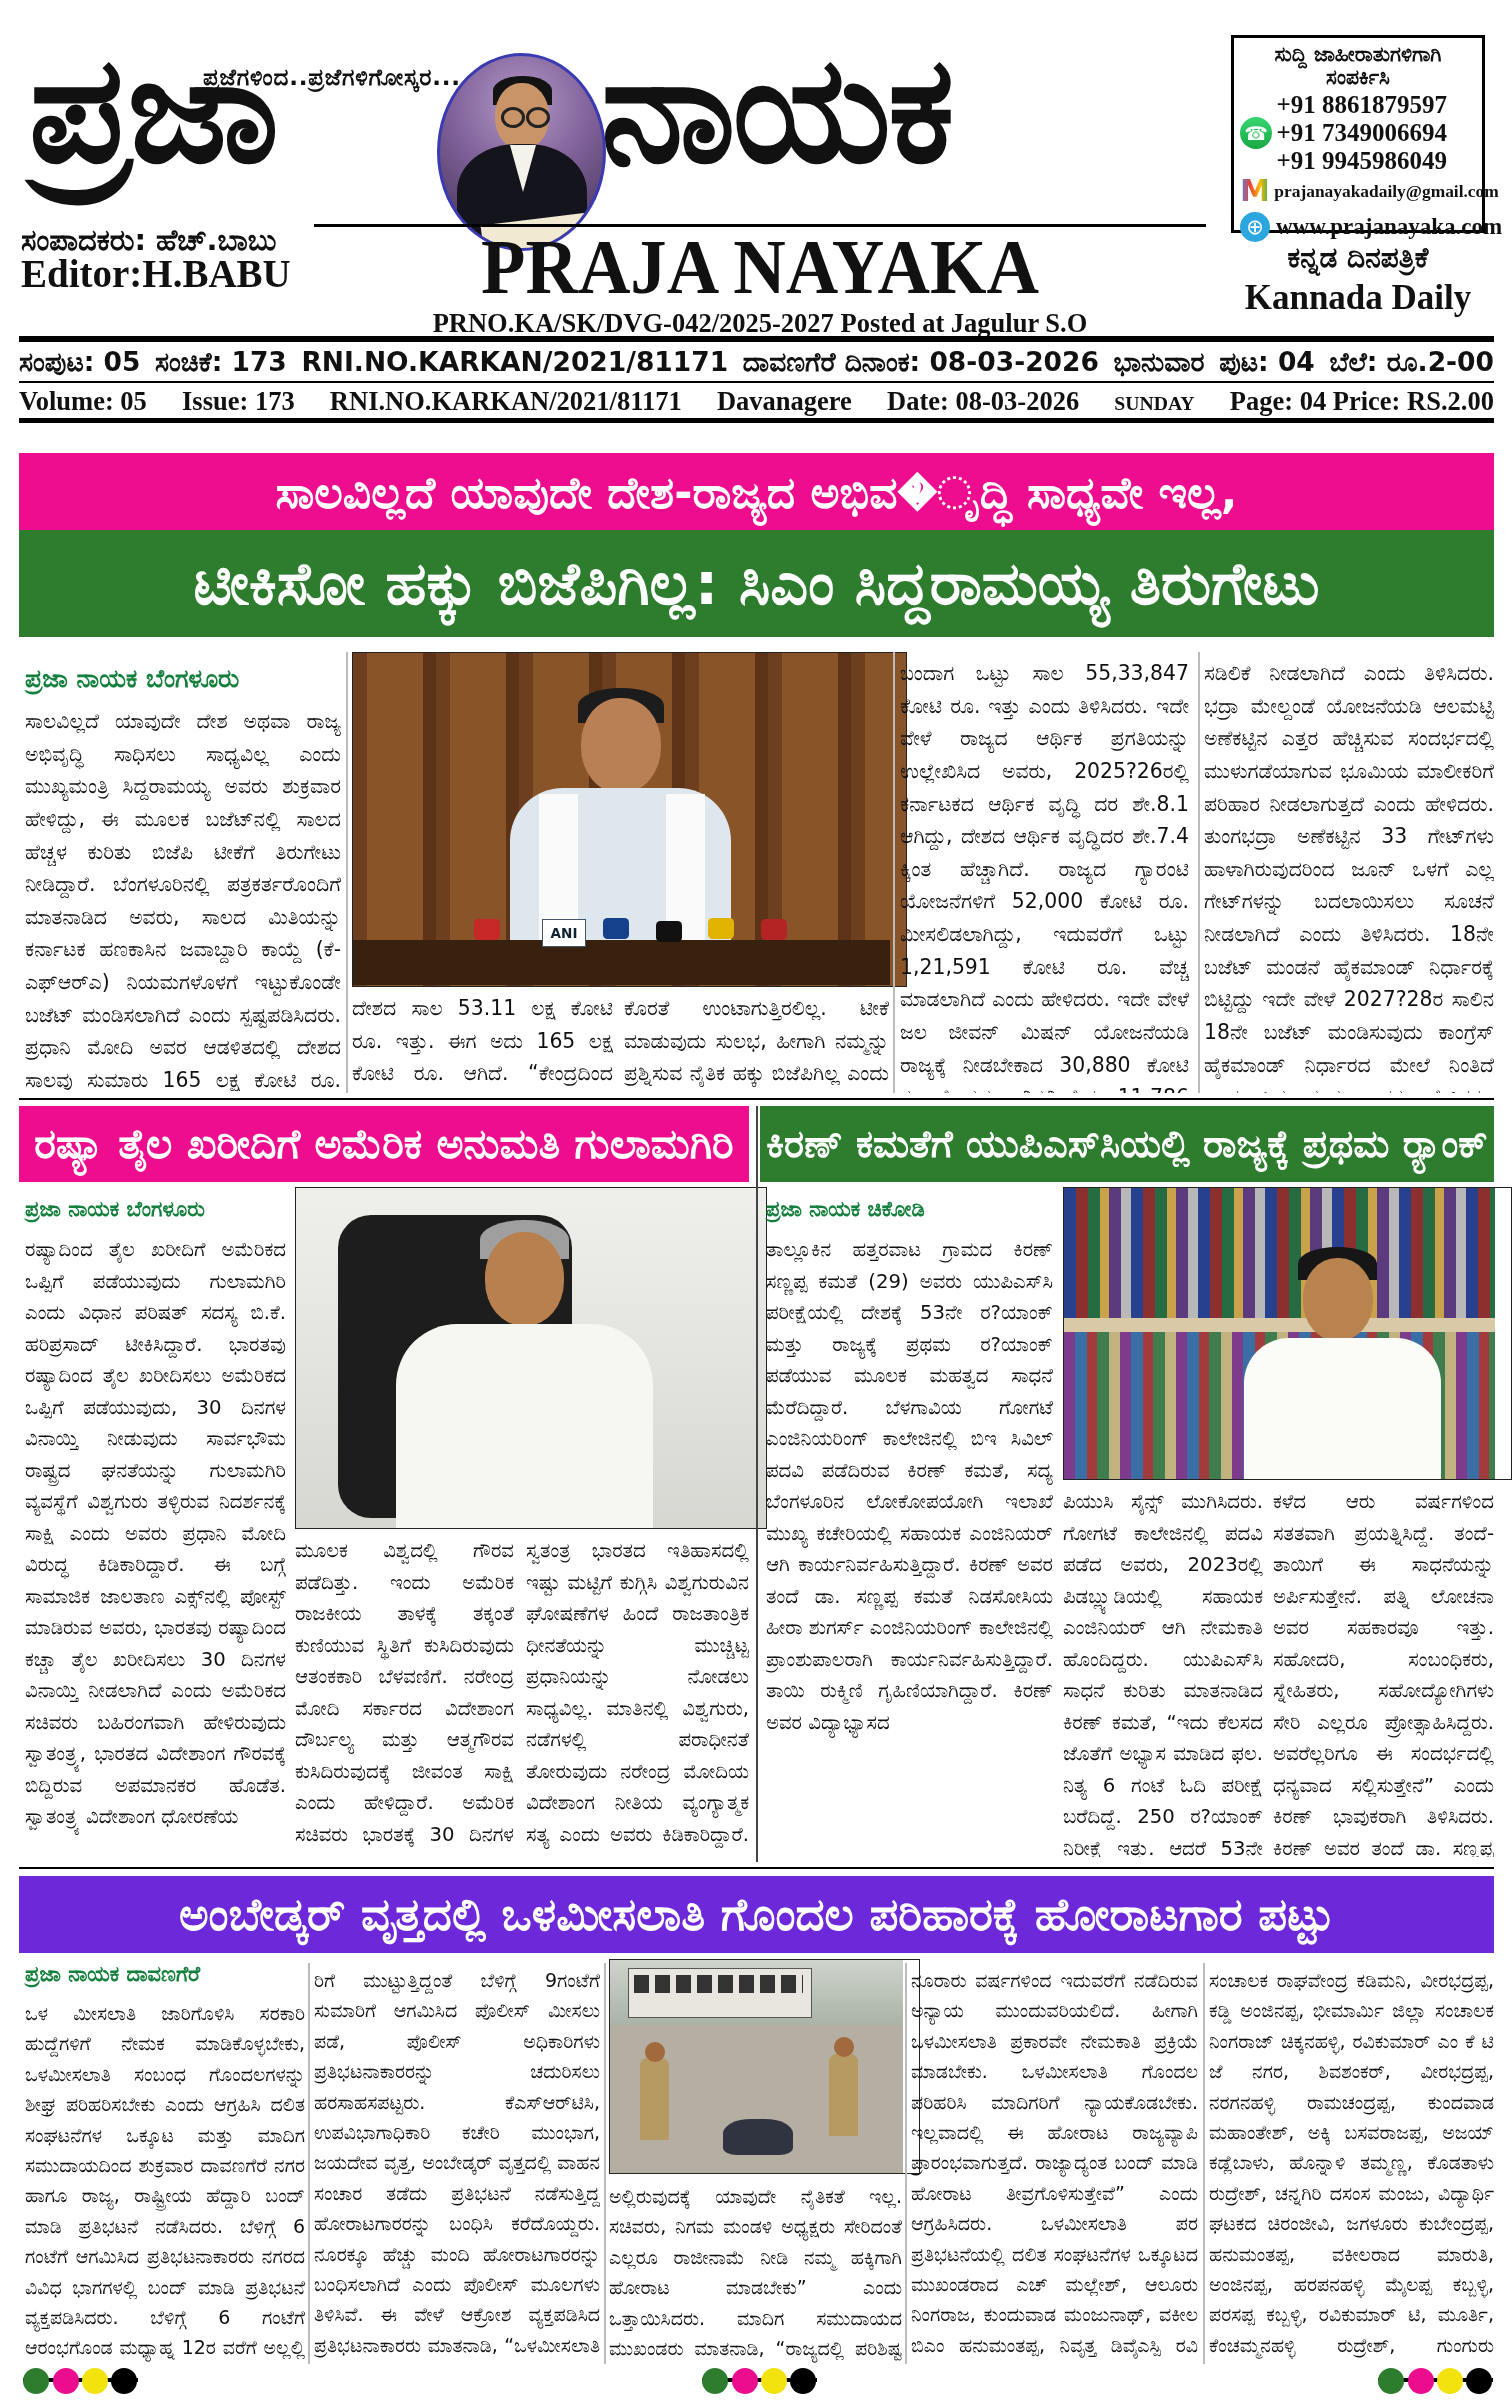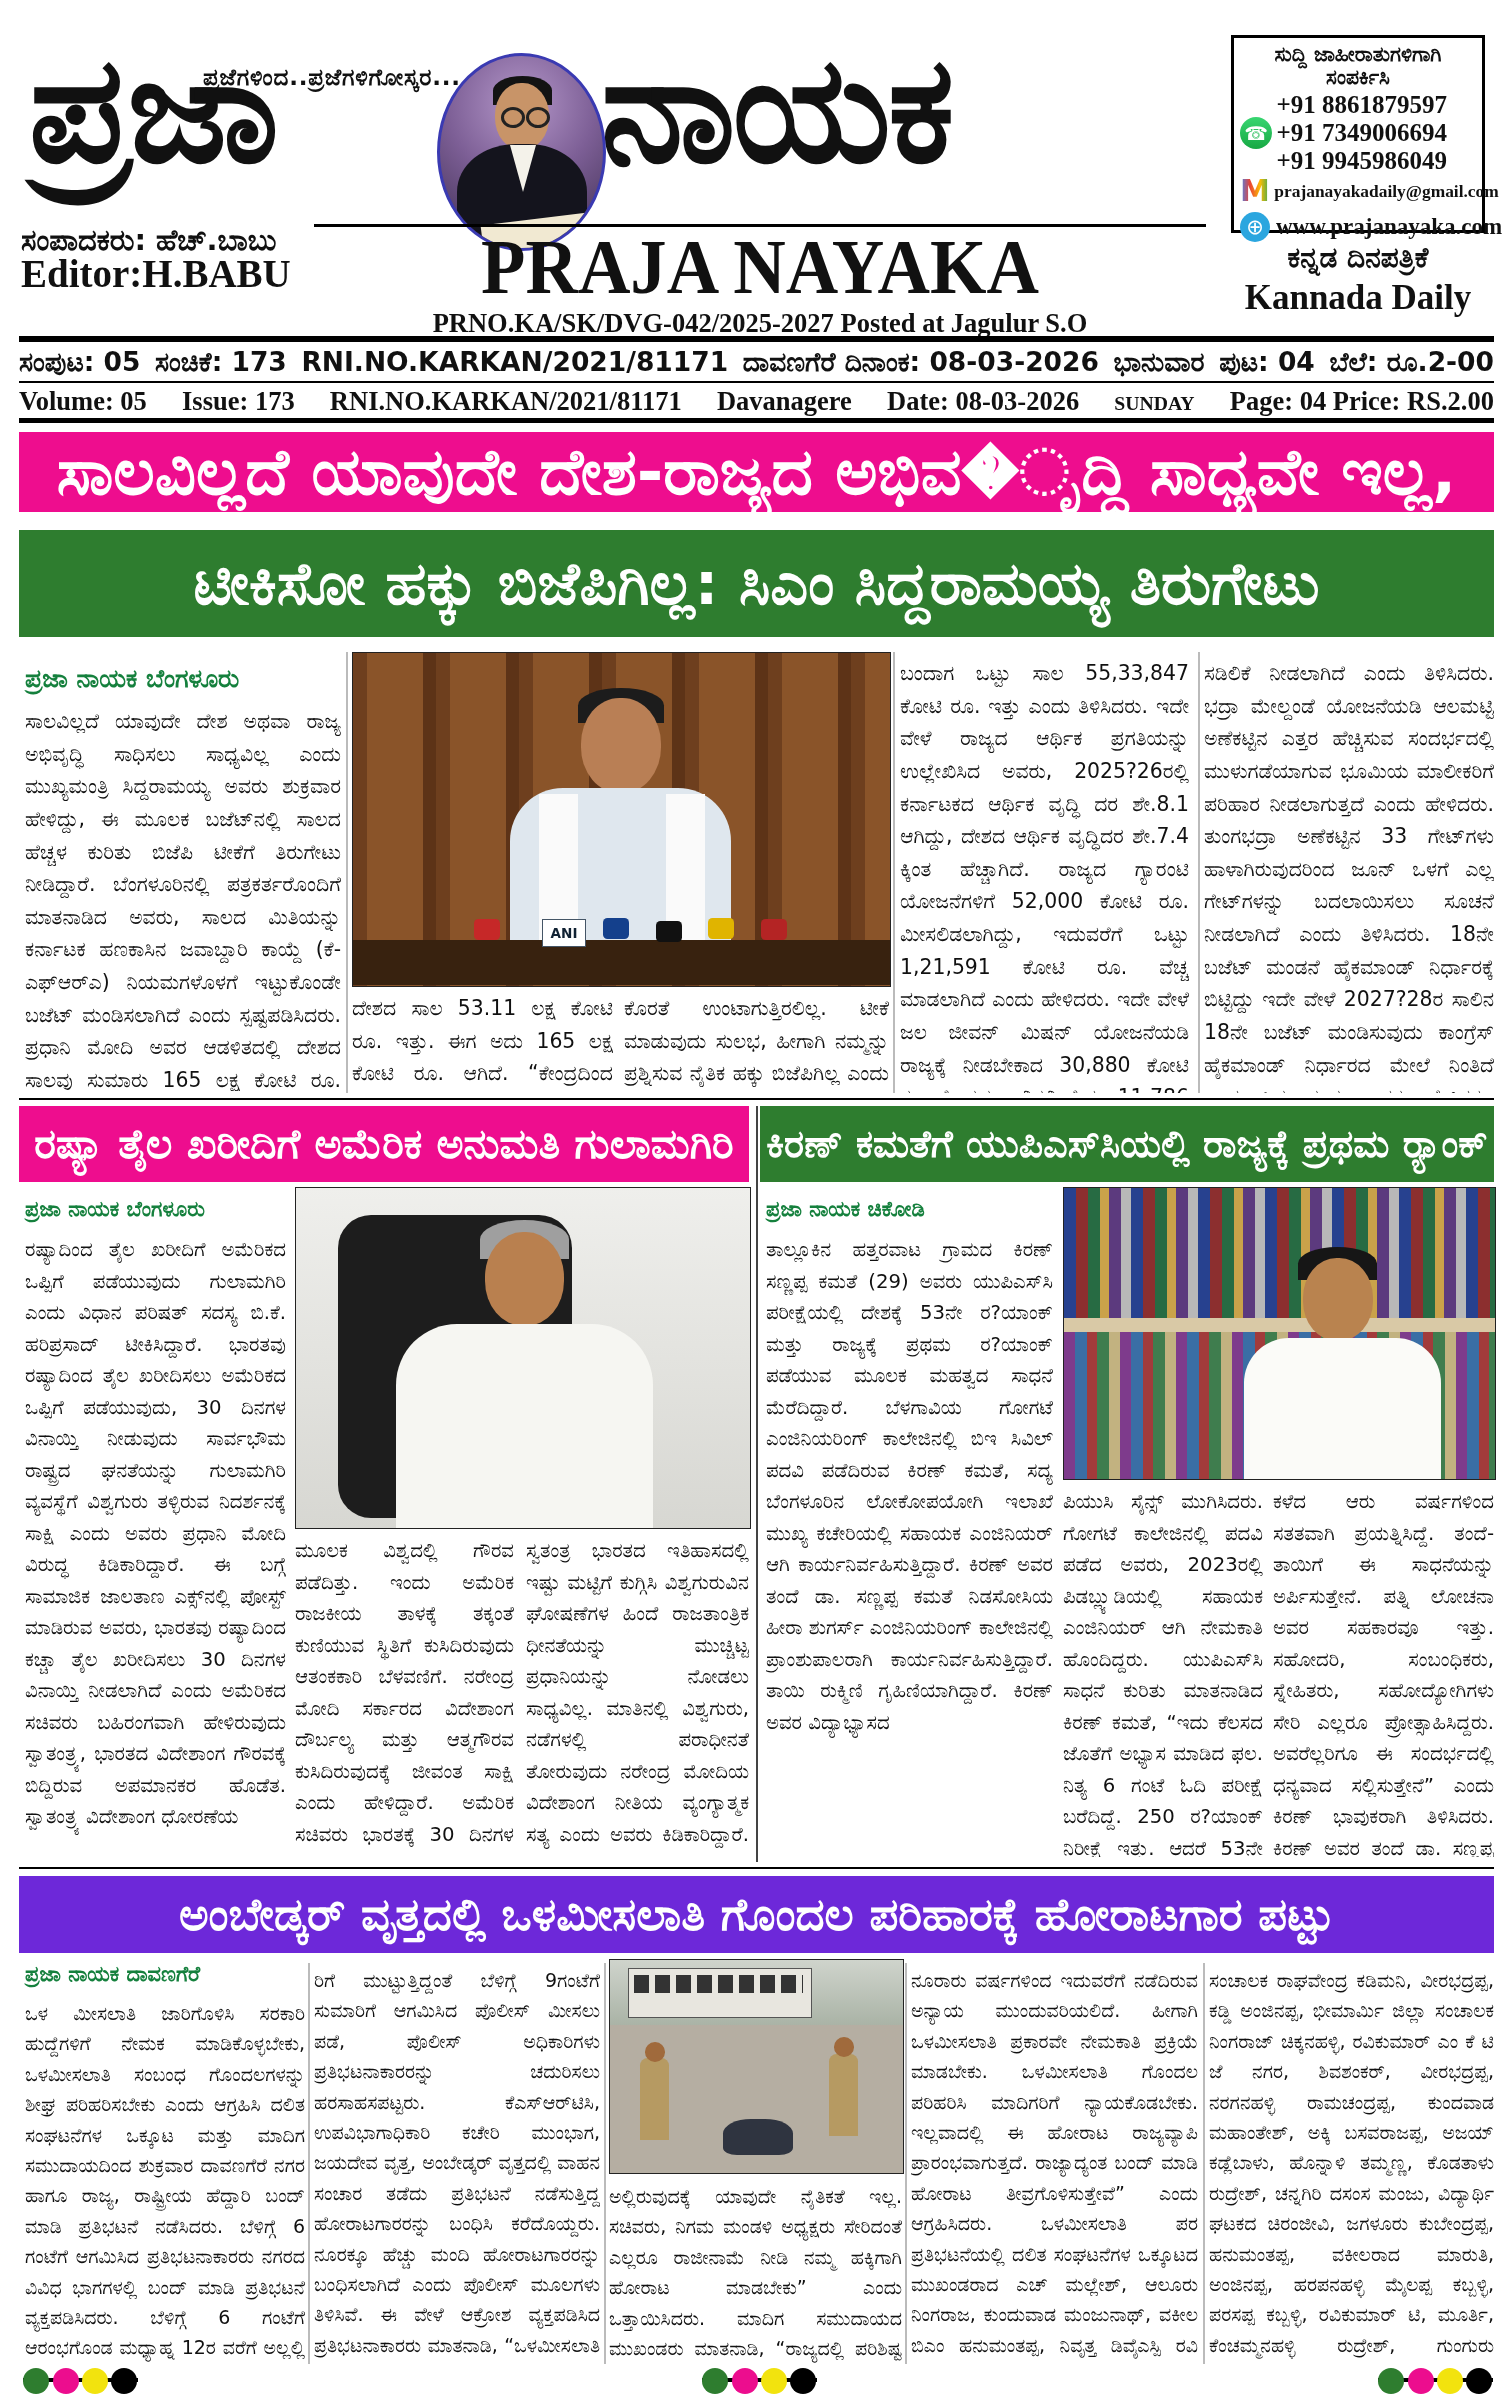--- a/index.html
+++ b/index.html
@@ -48,34 +48,34 @@
   .rule{background:#000;}
   
   .infobar1{left:19px;top:346px;width:1475px;display:flex;justify-content:space-between;
             font-size:26.5px;font-weight:bold;}
   .infobar2{left:19px;top:386px;width:1475px;display:flex;justify-content:space-between;align-items:baseline;
             font-size:26.5px;font-weight:bold;font-family:"Liberation Serif",serif;}
   .day-en{font-size:19.7px;}
   
   .banner{left:19px;width:1475px;color:#fff;font-weight:bold;display:flex;align-items:center;
           justify-content:center;text-align:center;}
-  .banner-pink{top:432px;height:80px;background:#ee0d8e;font-size:64px;}
+  .banner-pink{top:453px;height:80px;background:#ee0d8e;font-size:44px;}
   .banner-green{top:530px;height:107px;background:#2e7d2f;font-size:59px;}
   .banner-blue{top:1876px;height:77px;background:#6d28d9;font-size:45px;}
   .hl-pink{left:19px;top:1106px;width:730px;height:76px;background:#ee0d8e;color:#fff;font-weight:bold;
            font-size:41px;display:flex;align-items:center;justify-content:center;}
   .hl-green{left:760px;top:1106px;width:734px;height:76px;background:#2e7d2f;color:#fff;font-weight:bold;
             font-size:38px;display:flex;align-items:center;justify-content:center;}
   
   .dateline{color:#15803d;font-size:25px;font-weight:bold;}
   .coltxt{font-size:20.4px;line-height:1.6;text-align:justify;overflow:hidden;}
   .vl{width:1.5px;background:#bbb;}
   .hrule{height:2.3px;background:#000;}
   
-  .photo{border:1.5px solid #222;overflow:hidden;}
+  .photo{border:1.5px solid #222;overflow:hidden;padding-left:16px;}
   .photo div{position:absolute;}
   .ph1-bg{inset:0;background:repeating-linear-gradient(90deg,#6e3f1e 0 13.6px,#8a5429 13.6px 70px,#5d3317 70px 83px);}
   .p1-hair{left:225px;top:35px;width:86px;height:35px;background:#1c1c1c;border-radius:50% 50% 0 0;}
   .p1-head{left:228px;top:45px;width:80px;height:95px;background:#b97f55;border-radius:48%;}
   .p1-body{left:157px;top:135px;width:221px;height:154px;background:#dfe7ee;border-radius:53px 53px 0 0;}
   .p1-shawl-l{left:186px;top:141px;width:39px;height:148px;background:#fafafa;}
   .p1-shawl-r{left:313px;top:141px;width:39px;height:148px;background:#fafafa;}
   .p1-desk{left:0;top:287px;width:537px;height:45px;background:#38220f;}
   .mic{width:26px;height:21px;border-radius:4.5px;}
   .mic-ani{left:189px;top:266px;width:42px;height:26px;background:#fff;color:#123;font-size:13.6px;font-weight:bold;

